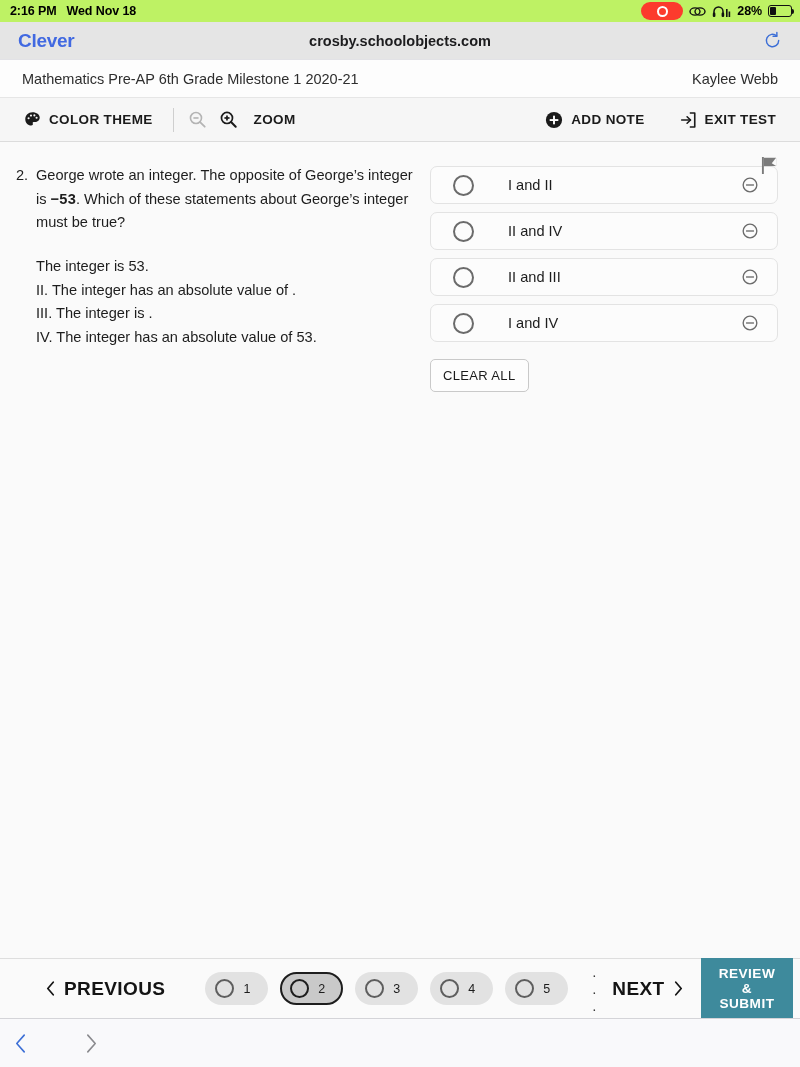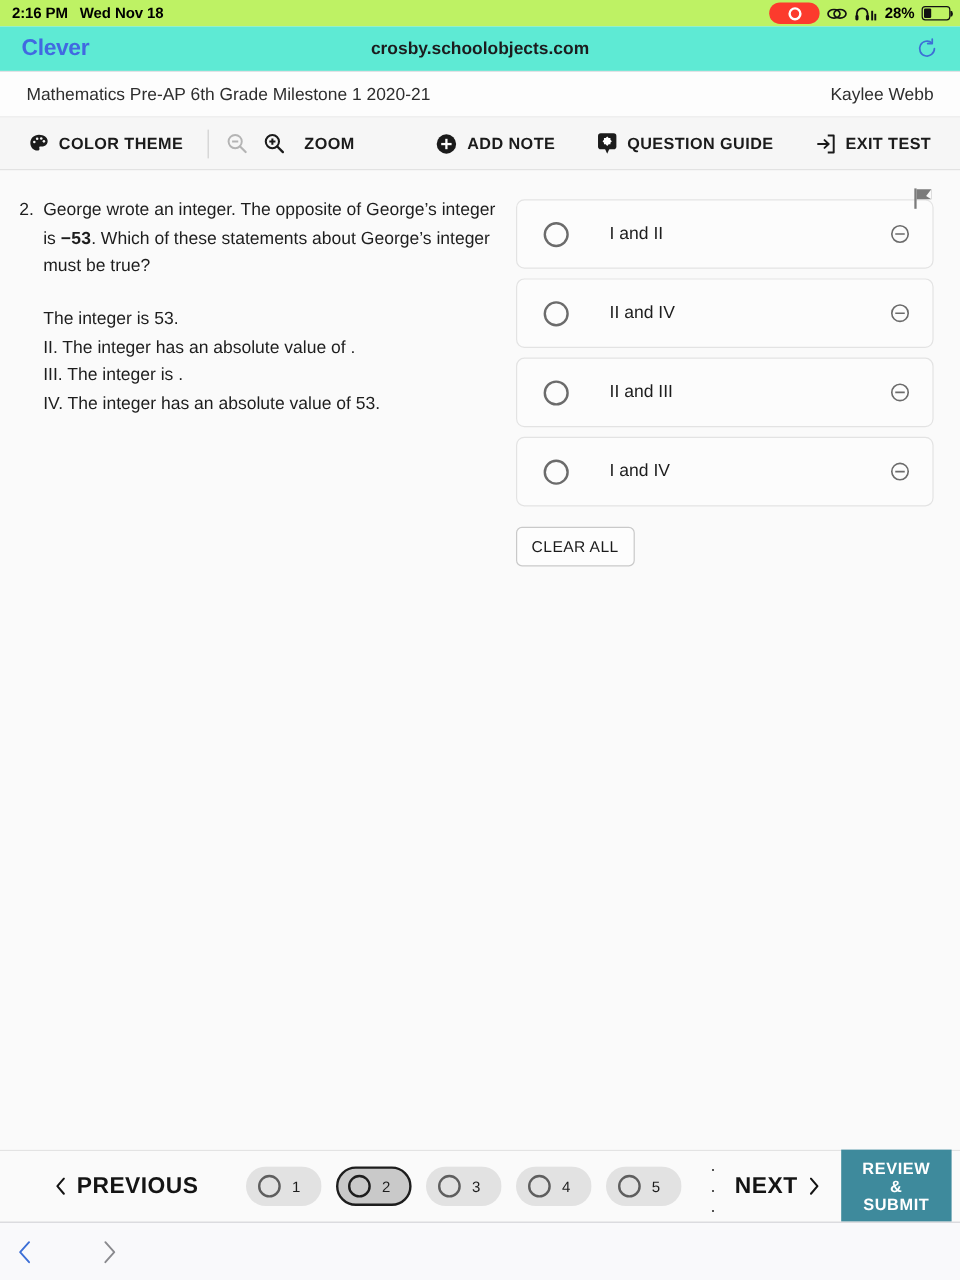--- a/index.html
+++ b/index.html
@@ -39,21 +39,21 @@
   }
   .battery::after {
     content:""; position:absolute; right: -3.4px; top: 3.2px;
     width: 2px; height: 5px; background: #111; border-radius: 0 2px 2px 0;
   }
   .battery .fill { height: 100%; width: 28%; background: #111; border-radius: 1px; }
 
   
   .browserbar {
     height: 38px; flex: 0 0 38px;
-    background: #5eead4;
+    background: #e5e5e5;
     display: flex; align-items: center;
     padding: 0 18px;
     position: relative;
     border-bottom: 1px solid #e2e2e6;
   }
   .clever-logo {
     font-size: 19px; font-weight: bold; color: #4169e1;
     letter-spacing: -0.3px;
   }
   .url {
@@ -116,21 +116,21 @@
   .mathval { font-weight: bold; letter-spacing: 0.2px; }
 
   .stmt-list {
     margin-top: 20px; font-size: 14.6px; color: #1d1d1d; line-height: 1.62;
     padding-left: 20px;
   }
 
   
   .option {
     display: flex; align-items: center;
-    height: 58px;
+    height: 38px;
     background: #fcfcfc;
     border: 1px solid #e3e3e3;
     border-radius: 7px;
     margin-bottom: 8px;
     padding: 0 18px 0 22px;
     cursor: pointer;
   }
   .radio {
     width: 21px; height: 21px; border-radius: 50%;
     border: 2px solid #6b6b6b; background: transparent;
@@ -295,30 +295,20 @@
           <svg width="18" height="18" viewBox="0 0 20 20">
             <circle cx="10" cy="10" r="9" fill="#1b1b1b"></circle>
             <rect x="5.2" y="9" width="9.6" height="2.1" fill="#fff"></rect>
             <rect x="8.95" y="5.2" width="2.1" height="9.6" fill="#fff"></rect>
           </svg>
         </span>
         <span>ADD NOTE</span>
       </div>
       <div class="tb-btn">
         <span class="icon">
-          <svg width="18" height="19" viewBox="0 0 20 21">
-            <rect x="1.5" y="1" width="17" height="15" rx="2.6" fill="#1b1b1b"></rect>
-            <path d="M8 15.6 L10 20 L12 15.6 Z" fill="#1b1b1b"></path>
-            <path d="M10 4.2 L11.4 5.6 L13 5.6 L13 7.2 L14.3 8.5 L13 9.8 L13 11.4 L11.4 11.4 L10 12.8 L8.6 11.4 L7 11.4 L7 9.8 L5.7 8.5 L7 7.2 L7 5.6 L8.6 5.6 Z" fill="#fff"></path>
-          </svg>
-        </span>
-        <span>QUESTION GUIDE</span>
-      </div>
-      <div class="tb-btn">
-        <span class="icon">
           <svg width="18" height="18" viewBox="0 0 20 20">
             <path d="M12 2.2 H17.5 V17.8 H12" fill="none" stroke="#1b1b1b" stroke-width="1.8" stroke-linejoin="round"></path>
             <line x1="3" y1="10" x2="12.5" y2="10" stroke="#1b1b1b" stroke-width="1.8" stroke-linecap="round"></line>
             <path d="M9 6.4 L12.8 10 L9 13.6" fill="none" stroke="#1b1b1b" stroke-width="1.8" stroke-linecap="round" stroke-linejoin="round"></path>
           </svg>
         </span>
         <span>EXIT TEST</span>
       </div>
     </div>
   </div>

